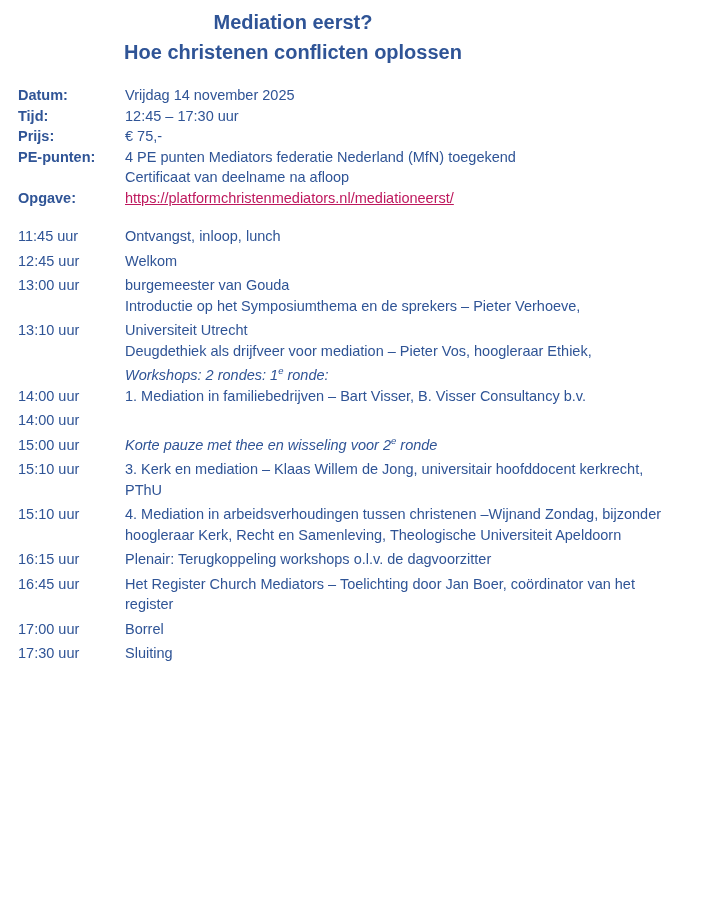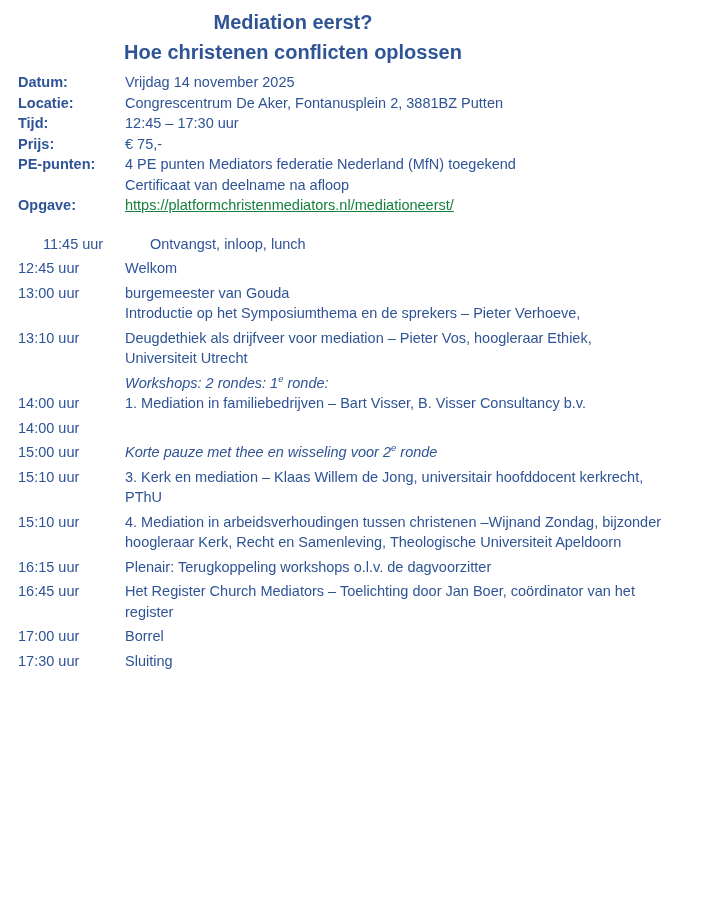--- a/index.html
+++ b/index.html
@@ -11,50 +11,44 @@
     line-height:20.5px;
     overflow:hidden;
   }
   .page{padding:8px 18px 0 18px;box-sizing:border-box;width:586px;}
   .title{
     text-align:center;font-weight:bold;font-size:20px;line-height:24px;margin:2px 0 0 0;
   }
   .subtitle{
     text-align:center;font-weight:bold;font-size:20px;line-height:19px;margin:9px 0 0 0;
   }
-  .info{margin-top:10px;}
+  .info{margin-top:23px;}
   .irow{display:grid;grid-template-columns:107px 1fr;}
   .ilabel{font-weight:bold;}
   .schedule{margin-top:18px;}
   .srow{display:grid;grid-template-columns:107px 1fr;margin-top:4px;}
   .srow.attach{margin-top:0;}
   .line{white-space:nowrap;}
   .b{font-weight:normal;}
   .i{font-style:italic;}
   sup{font-size:9.5px;line-height:0;}
-  a.link{color:#15803d;text-decoration:underline;cursor:pointer;}
+  a.link{color:#be185d;text-decoration:underline;cursor:pointer;}
 </style>
 </head>
 <body>
 
 <div class="page">
   <div class="title">Mediation eerst?</div>
   <div class="subtitle">Hoe christenen conflicten oplossen</div>
 
   <div class="info" id="info-container">
       <div class="irow">
         <div class="ilabel">Datum:</div>
         <div>
           <div class="line"><span class="b">Vrijdag 14 november 2025</span></div>
-        </div>
-      </div>
-      <div class="irow">
-        <div class="ilabel">Locatie:</div>
-        <div>
-          <div class="line"><span>Congrescentrum De Aker, Fontanusplein 2, 3881BZ Putten</span></div>
         </div>
       </div>
       <div class="irow">
         <div class="ilabel">Tijd:</div>
         <div>
           <div class="line"><span>12:45 – 17:30 uur</span></div>
         </div>
       </div>
       <div class="irow">
         <div class="ilabel">Prijs:</div>
@@ -71,21 +65,21 @@
       </div>
       <div class="irow">
         <div class="ilabel">Opgave:</div>
         <div>
           <div class="line"><a class="link" href="#">https://platformchristenmediators.nl/mediationeerst/</a></div>
         </div>
       </div>
     </div>
 
   <div class="schedule" id="schedule-container">
-      <div class="srow" style="margin-top: 0px; margin-left: 25px;">
+      <div class="srow" style="margin-top: 0px;">
         <div>11:45 uur</div>
         <div>
           <div class="line"><span class="b">Ontvangst, inloop, lunch</span></div>
         </div>
       </div>
       <div class="srow">
         <div>12:45 uur</div>
         <div>
           <div class="line"><span class="b">Welkom</span></div>
         </div>
@@ -93,22 +87,22 @@
       <div class="srow">
         <div>13:00 uur</div>
         <div>
           <div class="line"><span>burgemeester van Gouda</span></div>
           <div class="line"><span class="b">Introductie</span><span> op het Symposiumthema en de sprekers – Pieter Verhoeve,</span></div>
         </div>
       </div>
       <div class="srow">
         <div>13:10 uur</div>
         <div>
+          <div class="line"><span>Universiteit Utrecht</span></div>
           <div class="line"><span class="b">Deugdethiek als drijfveer voor mediation</span><span> – Pieter Vos, hoogleraar Ethiek,</span></div>
-          <div class="line"><span>Universiteit Utrecht</span></div>
         </div>
       </div>
       <div class="srow">
         <div></div>
         <div>
           <div class="line"><span class="i">Workshops: 2 rondes: 1</span><span class="i"><sup>e</sup></span><span class="i"> ronde:</span></div>
         </div>
       </div>
       <div class="srow attach">
         <div>14:00 uur</div>

